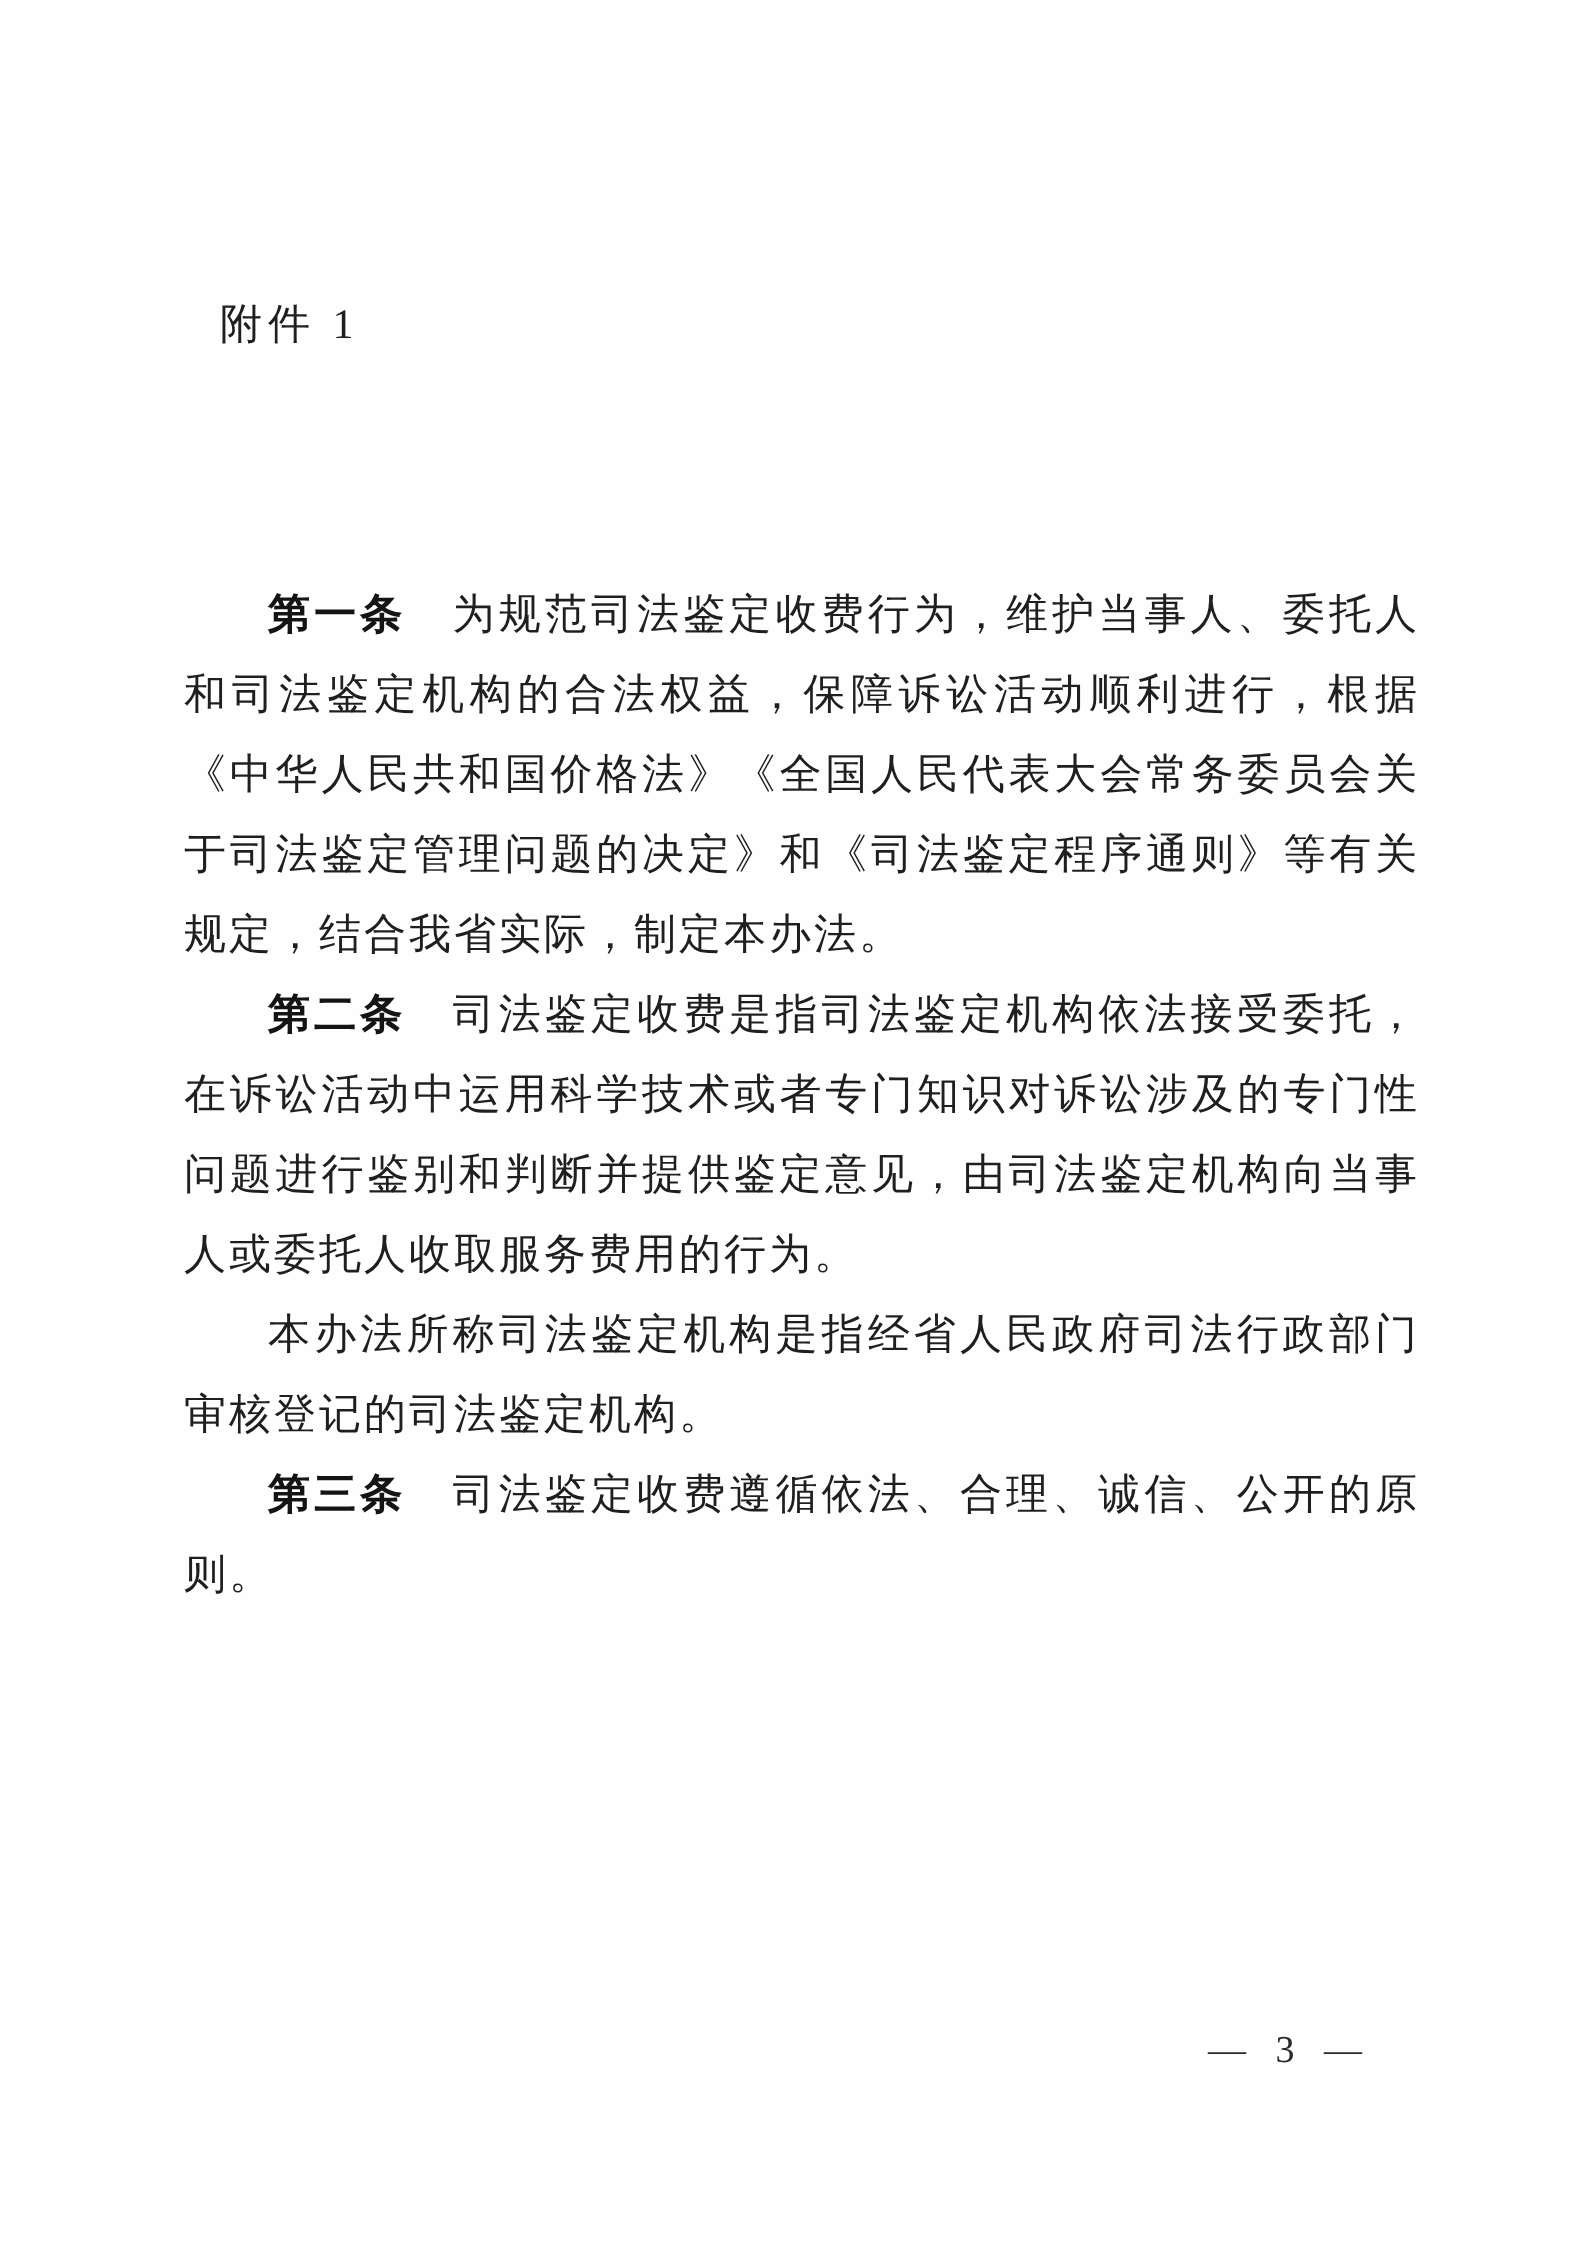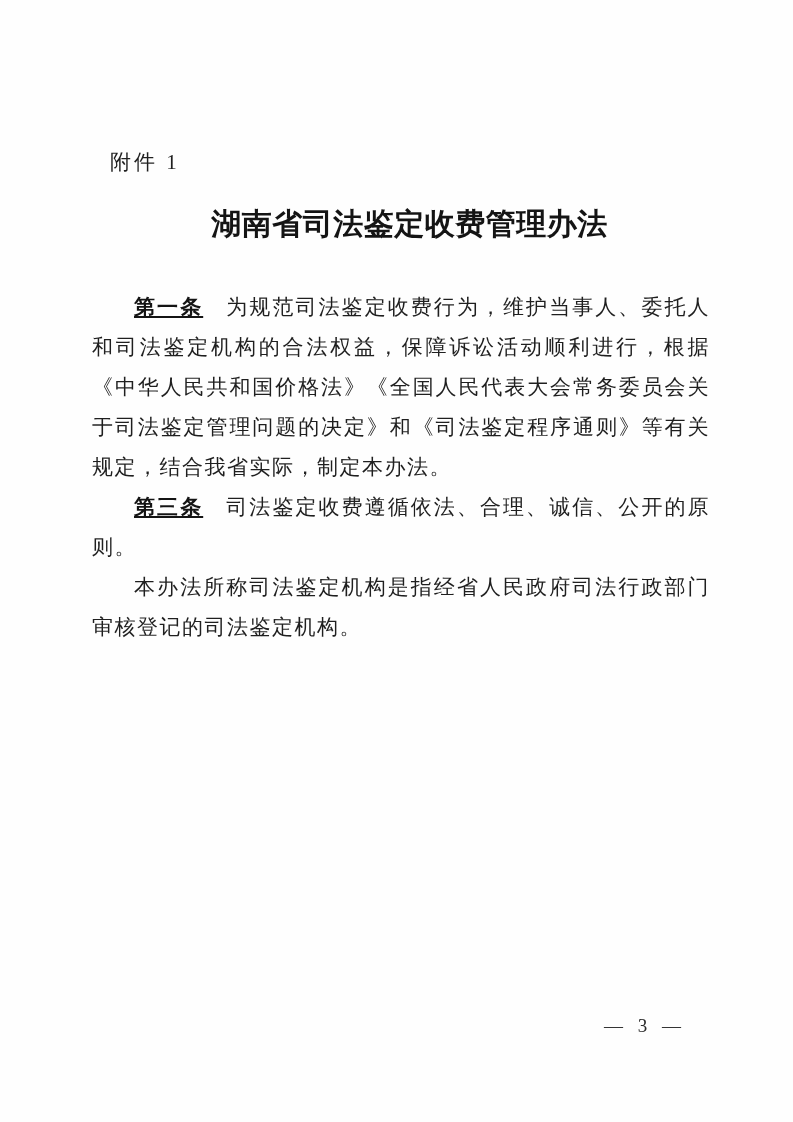--- a/index.html
+++ b/index.html
@@ -49,49 +49,48 @@
     letter-spacing: 1.5px;
   }
   .para {
     margin: 0;
     padding: 0;
     text-indent: 2em;
   }
   .art-label {
     font-weight: bold;
     color: #141414;
-    text-decoration: underline;
   }
   .page-num {
     position: absolute;
     top: 1015px;
     left: 604px;
     font-size: 19px;
     letter-spacing: 5px;
     color: #2a2a2a;
     white-space: pre;
   }
 </style>
 </head>
 <body>
 
 <div class="page">
 
   <div class="attachment">附件 1</div>
 
-  <h1 class="doc-title">湖南省司法鉴定收费管理办法</h1>
 
   <div class="body-text">
 
     <p class="para"><span class="art-label">第一条</span><span class="art-text">　为规范司法鉴定收费行为，维护当事人、委托人和司法鉴定机构的合法权益，保障诉讼活动顺利进行，根据《中华人民共和国价格法》《全国人民代表大会常务委员会关于司法鉴定管理问题的决定》和《司法鉴定程序通则》等有关规定，结合我省实际，制定本办法。</span></p>
 
+    <p class="para"><span class="art-label">第二条</span><span class="art-text">　司法鉴定收费是指司法鉴定机构依法接受委托，在诉讼活动中运用科学技术或者专门知识对诉讼涉及的专门性问题进行鉴别和判断并提供鉴定意见，由司法鉴定机构向当事人或委托人收取服务费用的行为。</span></p>
+
+    <p class="para"><span class="art-text">本办法所称司法鉴定机构是指经省人民政府司法行政部门审核登记的司法鉴定机构。</span></p>
 
     <p class="para"><span class="art-label">第三条</span><span class="art-text">　司法鉴定收费遵循依法、合理、诚信、公开的原则。</span></p>
-
-    <p class="para"><span class="art-text">本办法所称司法鉴定机构是指经省人民政府司法行政部门审核登记的司法鉴定机构。</span></p>
 
 
 
   </div>
 
   <div class="page-num">— 3 —</div>
 
 </div>
 
 </body></html>

